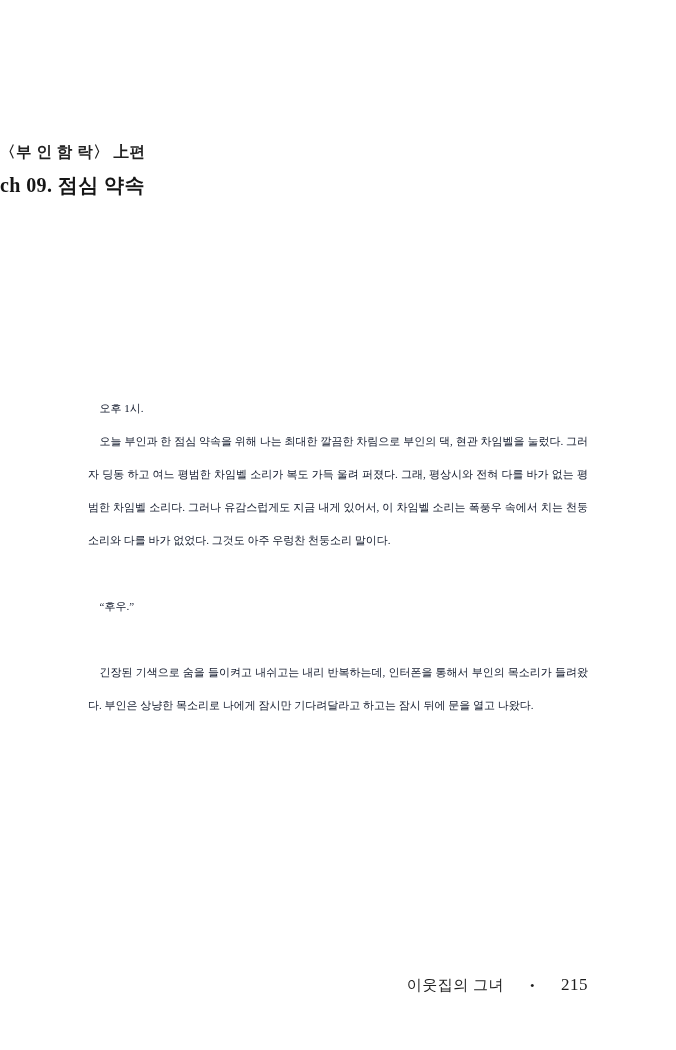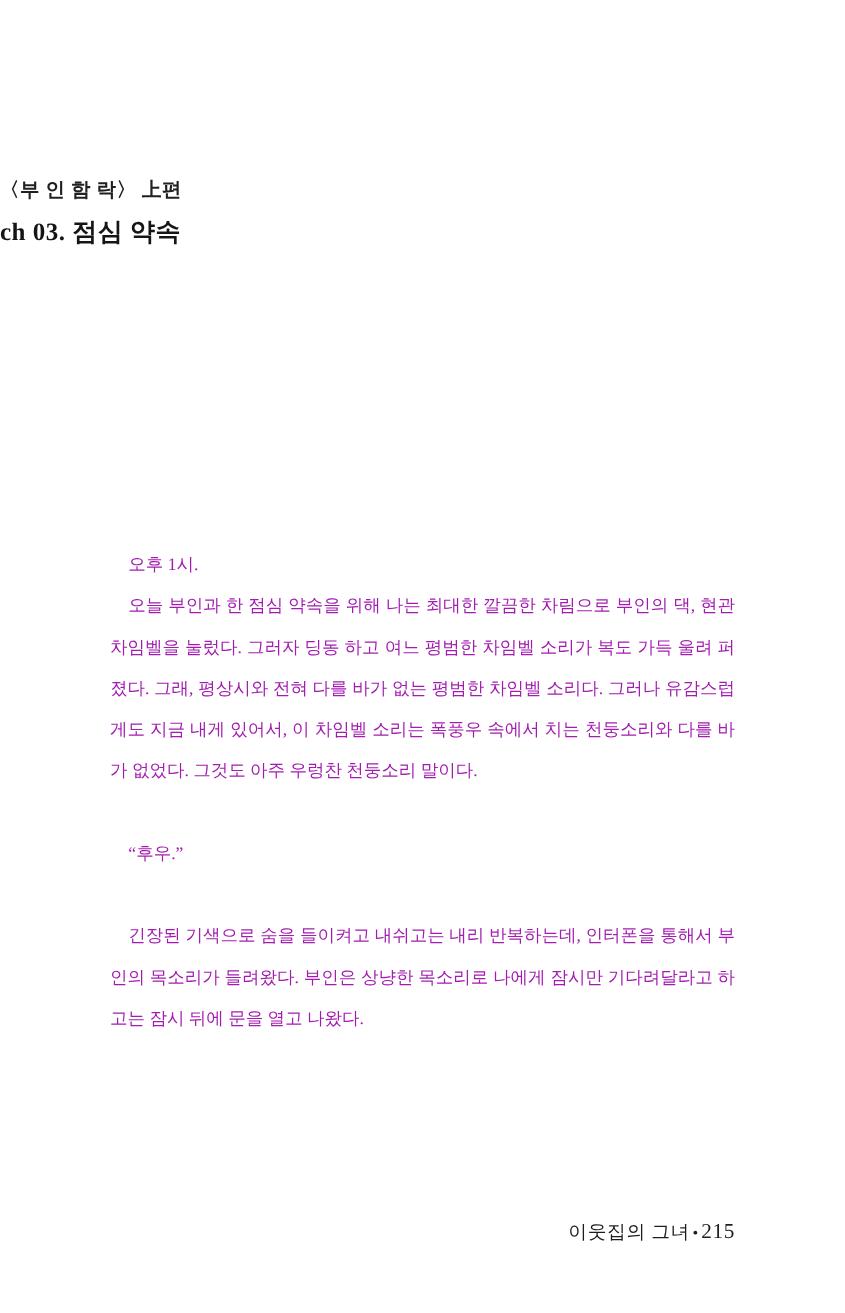--- a/index.html
+++ b/index.html
@@ -44,26 +44,25 @@
     font-size: 20px;
     font-weight: 700;
     color: #151515;
     letter-spacing: 0.4px;
   }
   .body-text {
     position: absolute;
     top: 392px;
     left: 88px;
     width: 500px;
-    font-size: 14px;
+    font-size: 11px;
     line-height: 33px;
-    color: #a21caf;
+    color: #0f172a;
     text-align: justify;
     text-justify: inter-ideograph;
-    margin-top: 44px;
   }
   .para {
     margin: 0 0 0 0;
     text-indent: 1.05em;
   }
   .para + .para {
     margin-top: 0;
   }
   .para.spaced {
     margin-top: 33px;
@@ -73,39 +72,39 @@
   }
   .footer {
     position: absolute;
     bottom: 55px;
     right: 88px;
     font-size: 15px;
     color: #1d1d1d;
     letter-spacing: 0.5px;
     display: flex;
     align-items: center;
-    gap: 2px;
+    gap: 26px;
   }
   .footer-dot {
     font-size: 13px;
     line-height: 1;
     color: #1d1d1d;
   }
   .footer-page {
     font-size: 17px;
   }
 </style>
 </head>
 <body>
 
 <div class="page">
 
   <div class="header-block">
     <div class="book-title">〈부 인 함 락〉 上편</div>
-    <div class="chapter-title">ch 03. 점심 약속</div>
+    <div class="chapter-title">ch 09. 점심 약속</div>
   </div>
 
   <div class="body-text">
     <p class="para">오후 1시.</p>
     <p class="para">오늘 부인과 한 점심 약속을 위해 나는 최대한 깔끔한 차림으로 부인의 댁, 현관 차임벨을 눌렀다. 그러자 딩동 하고 여느 평범한 차임벨 소리가 복도 가득 울려 퍼졌다. 그래, 평상시와 전혀 다를 바가 없는 평범한 차임벨 소리다. 그러나 유감스럽게도 지금 내게 있어서, 이 차임벨 소리는 폭풍우 속에서 치는 천둥소리와 다를 바가 없었다. 그것도 아주 우렁찬 천둥소리 말이다.</p>
     <p class="para quote spaced">“후우.”</p>
     <p class="para spaced">긴장된 기색으로 숨을 들이켜고 내쉬고는 내리 반복하는데, 인터폰을 통해서 부인의 목소리가 들려왔다. 부인은 상냥한 목소리로 나에게 잠시만 기다려달라고 하고는 잠시 뒤에 문을 열고 나왔다.</p>
   </div>
 
   <div class="footer">

